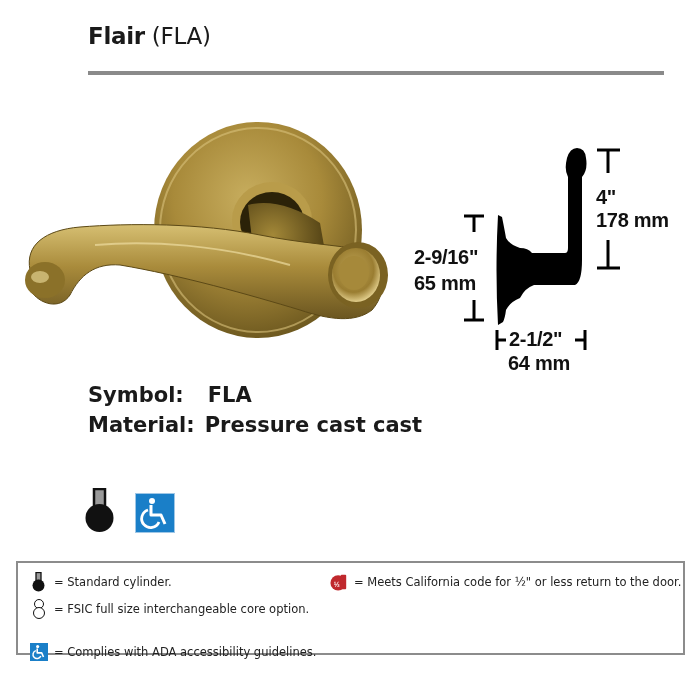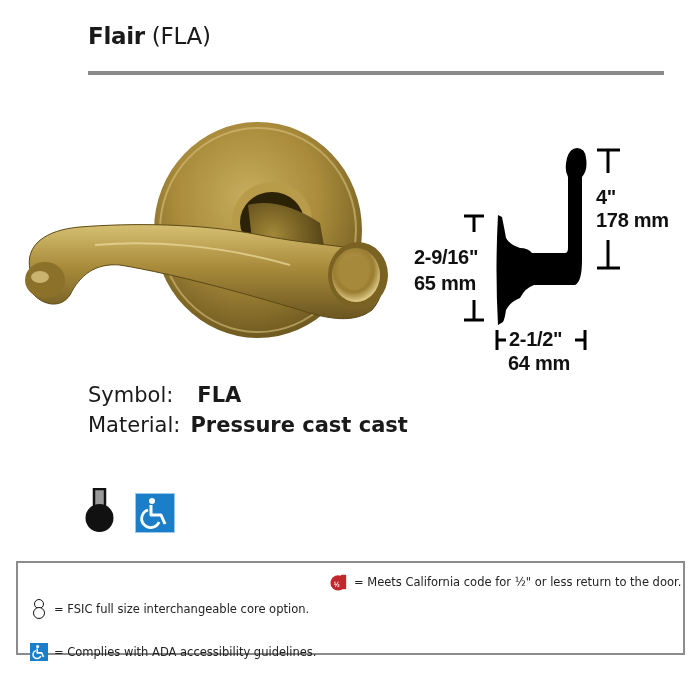--- a/index.html
+++ b/index.html
@@ -11,21 +11,21 @@
   .title .code { font-weight: normal; }
   .rule { position: absolute; left: 88px; top: 71px; width: 576px; height: 4px; background: #8a8a8a; }
 
   .product-image { position: absolute; left: 0; top: 105px; width: 400px; height: 265px; }
 
   .dim-drawing { position: absolute; left: 410px; top: 140px; width: 280px; height: 240px; }
   .dim-text { position: absolute; font-family: "Liberation Sans", sans-serif; font-weight: bold; font-size: 20px; line-height: 22px; color: #111; white-space: nowrap; letter-spacing: -0.3px; }
 
   .specs { position: absolute; left: 88px; top: 380px; font-size: 21px; line-height: 30px; }
   .spec-row { display: flex; white-space: nowrap; }
-  .spec-label { font-weight: normal; margin-right: 10px; }
+  .spec-label { font-weight: bold; margin-right: 10px; }
   .spec-value { font-weight: bold; }
 
   .feature-icons { position: absolute; left: 85px; top: 488px; display: flex; align-items: flex-end; gap: 20px; }
 
   .legend-box { position: absolute; left: 16px; top: 561px; width: 669px; height: 94px; border: 2px solid #8c8c8c; background: #fff; }
   .legend-item { position: absolute; display: flex; align-items: center; font-size: 11.5px; color: #222; white-space: nowrap; }
   .legend-icon { width: 18px; height: 20px; display: flex; align-items: center; justify-content: center; margin-right: 6px; }
 </style>
 </head>
 <body>
@@ -125,20 +125,29 @@
   </svg>
   <svg width="40" height="40" viewBox="0 0 40 40">
     <rect x="0.5" y="0.5" width="39" height="39" fill="#1a7fc8" stroke="#9fc7e6" stroke-width="1"></rect>
     <circle cx="17" cy="8" r="3" fill="#fff"></circle>
     <path d="M16,12 L16,22 L26,22 L30,31" fill="none" stroke="#fff" stroke-width="3" stroke-linejoin="round"></path>
     <path d="M13,17 A9,9 0 1 0 24,29" fill="none" stroke="#fff" stroke-width="2.8"></path>
   </svg>
 </div>
 
 <div class="legend-box">
+  <div class="legend-item" style="left:12px; top:9px;">
+    <span class="legend-icon">
+      <svg width="14" height="20" viewBox="0 0 14 20">
+        <rect x="4" y="0.5" width="5" height="8" fill="#999" stroke="#111" stroke-width="1.3"></rect>
+        <circle cx="6.5" cy="13.5" r="6" fill="#111"></circle>
+      </svg>
+    </span>
+    <span>= Standard cylinder.</span>
+  </div>
   <div class="legend-item" style="left:12px; top:36px;justify-content:center;">
     <span class="legend-icon">
       <svg width="14" height="20" viewBox="0 0 14 20">
         <circle cx="7" cy="5" r="4.5" fill="#fff" stroke="#111" stroke-width="1"></circle>
         <circle cx="7" cy="14" r="5.5" fill="#fff" stroke="#111" stroke-width="1"></circle>
       </svg>
     </span>
     <span>= FSIC full size interchangeable core option.</span>
   </div>
   <div class="legend-item" style="left:12px; top:79px;">

